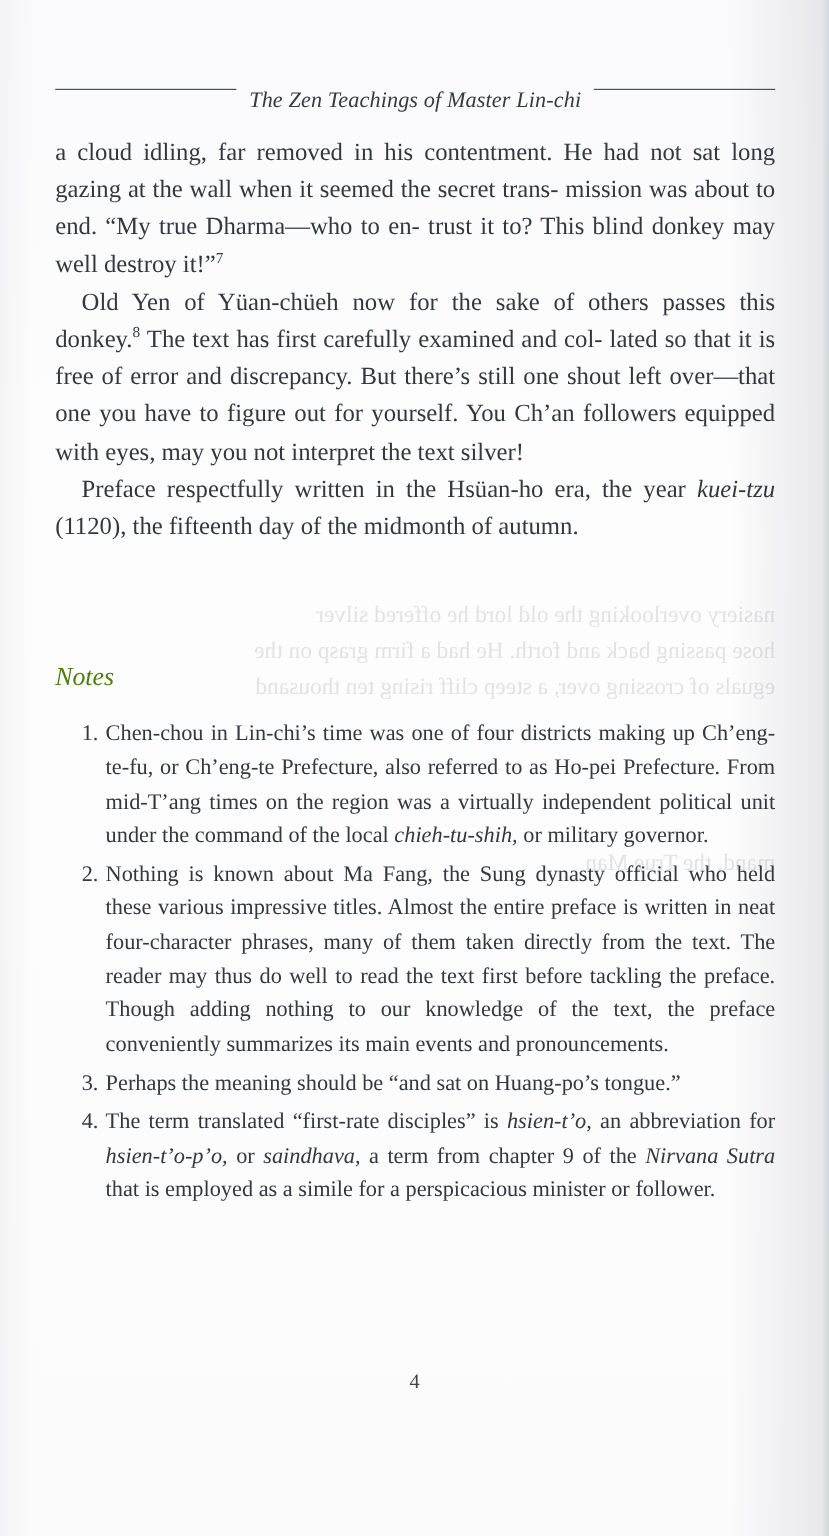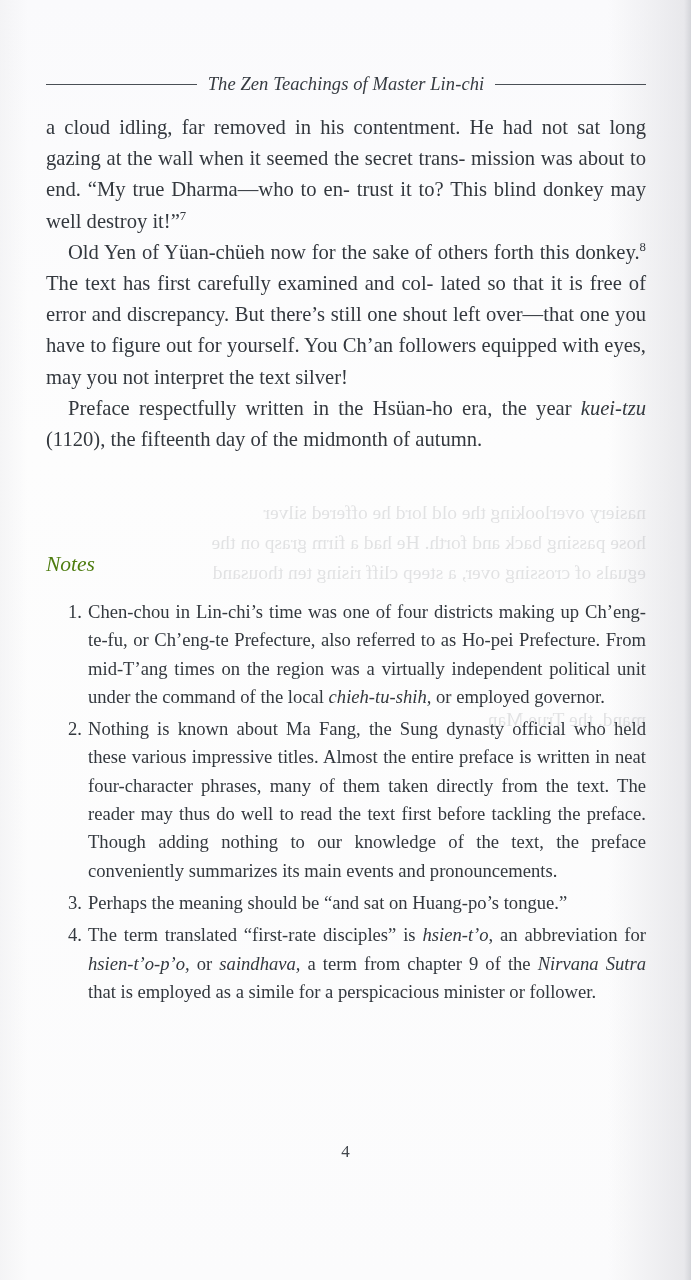--- a/index.html
+++ b/index.html
@@ -46,21 +46,20 @@
     z-index: 2;
   }
 
   
   .runhead {
     position: absolute;
     top: 74px;
     left: 46px;
     width: 600px;
     display: flex;
-    align-items: center;
     gap: 11px;
   }
   .runhead .rule {
     flex: 1 1 auto;
     height: 1px;
     background: #4a4f55;
   }
   .runhead .rh-title {
     flex: 0 0 auto;
     font-style: italic;
@@ -186,39 +185,39 @@
       <span class="rule"></span>
     </div>
 
     <div class="body-block b1">
 
       <p class="para"><span>a cloud idling, far removed in his contentment. He had not</span>
         <span>sat long gazing at the wall when it seemed the secret trans-</span>
         <span>mission was about to end. “My true Dharma—who to en-</span>
         <span>trust it to? This blind donkey may well destroy it!”</span><sup class="fn">7</sup></p>
 
-      <p class="para indent"><span>Old Yen of Yüan-chüeh now for the sake of others forth</span>
+      <p class="para indent"><span>Old Yen of Yüan-chüeh now for the sake of others passes</span>
         <span>this donkey.</span><sup class="fn">8</sup><span> The text has first carefully examined and col-</span>
         <span>lated so that it is free of error and discrepancy. But there’s</span>
         <span>still one shout left over—that one you have to figure out for</span>
         <span>yourself. You Ch’an followers equipped with eyes, may you</span>
         <span>not interpret the text silver!</span></p>
 
       <p class="para indent"><span>Preface respectfully written in the Hsüan-ho era, the year</span>
         <span class="it">kuei-tzu</span><span> (1120), the fifteenth day of the midmonth of autumn.</span></p>
 
     </div>
 
     <div class="notes-head">Notes</div>
 
     <ol class="notes" style="list-style:none;margin:0;padding:0;">
 
       <li class="note">
         <span class="num">1.</span>
-        <span class="ntext"><span>Chen-chou in Lin-chi’s time was one of four districts making up Ch’eng-te-fu, or Ch’eng-te Prefecture, also referred to as Ho-pei Prefecture. From mid-T’ang times on the region was a virtually independent political unit under the command of the local </span><span class="it">chieh-tu-shih,</span><span> or employed governor.</span></span>
+        <span class="ntext"><span>Chen-chou in Lin-chi’s time was one of four districts making up Ch’eng-te-fu, or Ch’eng-te Prefecture, also referred to as Ho-pei Prefecture. From mid-T’ang times on the region was a virtually independent political unit under the command of the local </span><span class="it">chieh-tu-shih,</span><span> or military governor.</span></span>
       </li>
 
       <li class="note">
         <span class="num">2.</span>
         <span class="ntext">Nothing is known about Ma Fang, the Sung dynasty official who held these various impressive titles. Almost the entire preface is written in neat four-character phrases, many of them taken directly from the text. The reader may thus do well to read the text first before tackling the preface. Though adding nothing to our knowledge of the text, the preface conveniently summarizes its main events and pronouncements.</span>
       </li>
 
       <li class="note">
         <span class="num">3.</span>
         <span class="ntext">Perhaps the meaning should be “and sat on Huang-po’s tongue.”</span>

